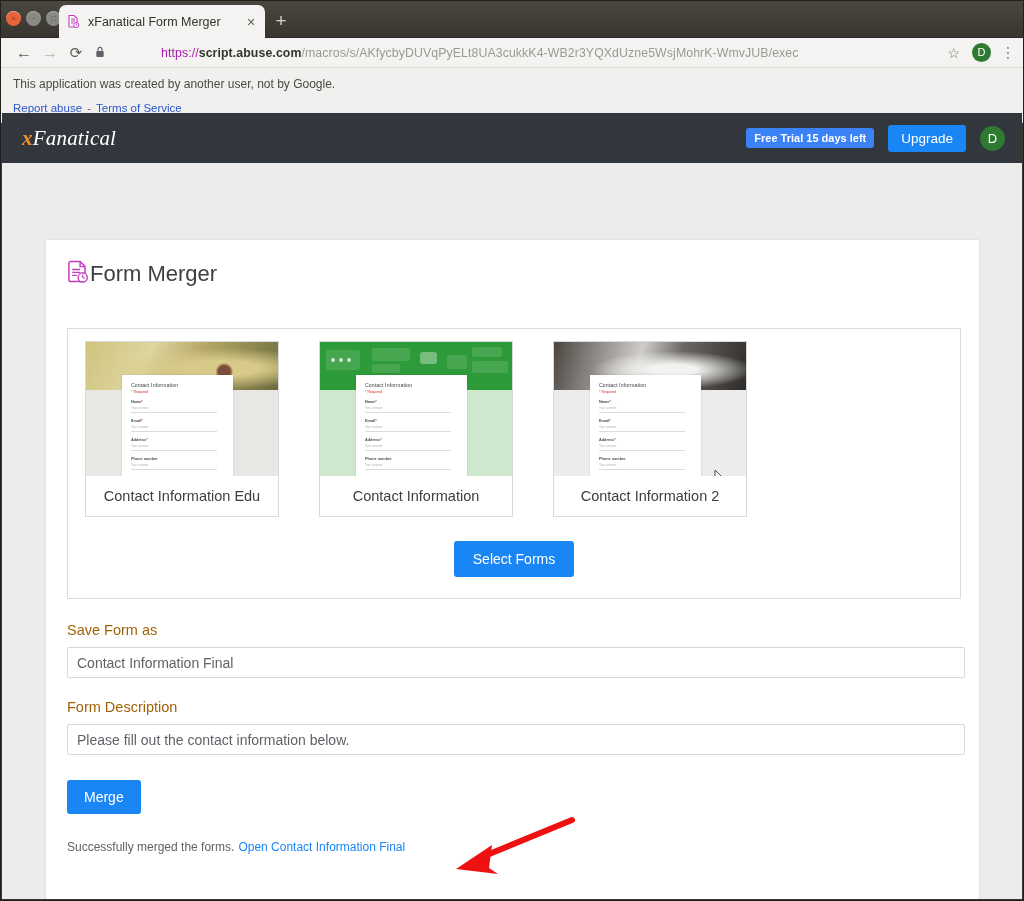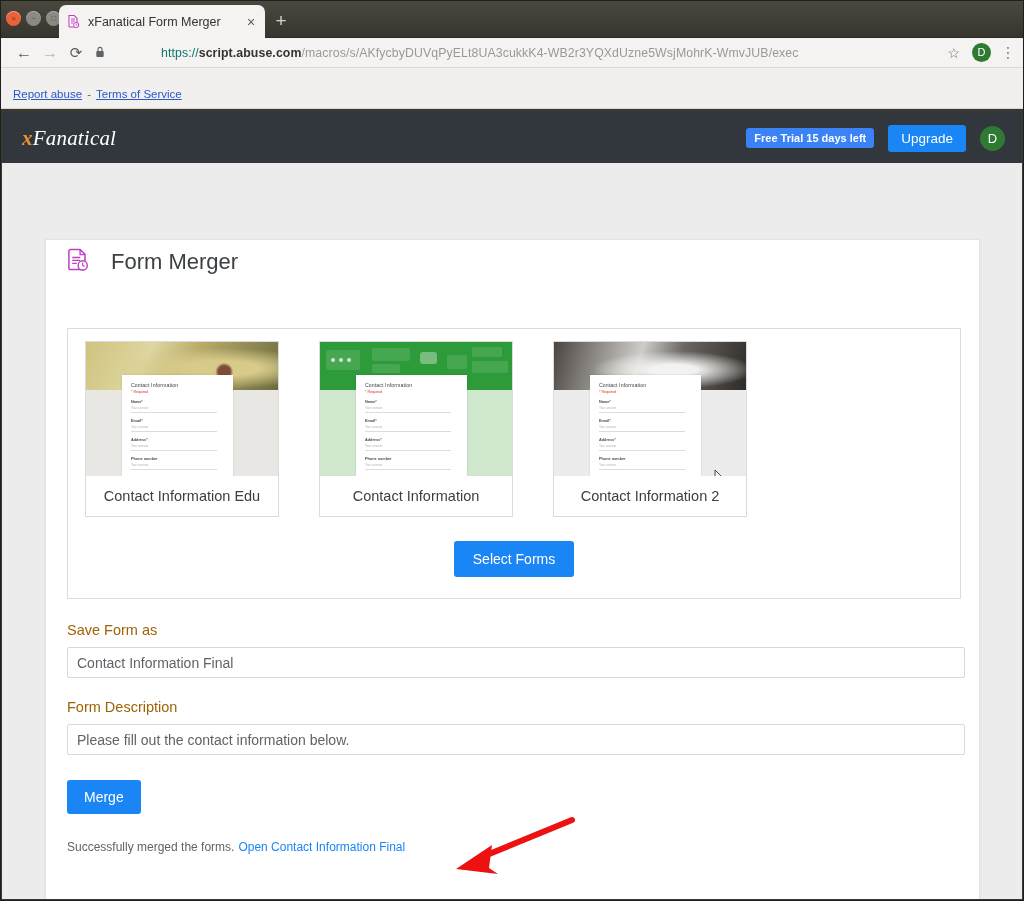--- a/index.html
+++ b/index.html
@@ -84,21 +84,21 @@
     flex: 1 1 auto; display: flex; align-items: center;
     margin-left: 6px; min-width: 0;
   }
   #lock-icon { flex: 0 0 14px; margin-right: 8px; }
   #url-text {
     font-size: 12.3px; color: #9b9995;
     white-space: nowrap; overflow: hidden;
     letter-spacing: .1px;
   }
   #url-text .host { color: #35332f; font-weight: bold; }
-  #url-text .scheme { color: #0f766e; padding-left: 44px; }
+  #url-text .scheme { color: #a21caf; padding-left: 44px; }
   #omnibox-right { display: flex; align-items: center; gap: 12px; margin-left: 10px; }
   #star-icon { font-size: 14px; color: #6d6b67; }
   #chrome-avatar {
     width: 19px; height: 19px; border-radius: 50%;
     background: #2f7a33; color: #fff;
     font-size: 11px; line-height: 19px; text-align: center;
   }
   #chrome-menu { color: #5d5b57; font-size: 14px; letter-spacing: 0; line-height: 5px;
                  width: 10px; text-align: center; }
   #chrome-menu b { display:block; font-size:4px; }
@@ -151,22 +151,22 @@
 
   
   #main-card {
     position: absolute; left: 43px; top: 126px;
     width: 935px; height: 667px;
     background: #ffffff;
     border: 1px solid #e3e3e3;
     box-shadow: 0 1px 2px rgba(0,0,0,.06);
   }
   #page-title-row {
-    display: flex; align-items: center; gap: 22px;
-    padding: 8px 0 0 21px;
+    display: flex; align-items: center; gap: 1px;
+    padding: 20px 0 0 21px;
   }
   #page-title { font-size: 22px; color: #3c4043; font-weight: normal; }
 
   
   #forms-panel {
     position: absolute; left: 21px; top: 88px;
     width: 894px; height: 271px;
     border: 1px solid #dcdcdc;
     background: #fff;
   }
@@ -322,20 +322,21 @@
       <span id="chrome-avatar">D</span>
       <span id="chrome-menu">
           <b>●</b>
           <b>●</b>
           <b>●</b>
         </span>
     </div>
   </div>
 
   <div id="infobar">
+    <div id="infobar-text">This application was created by another user, not by Google.</div>
     <div id="infobar-links">
       <a href="#">Report abuse</a>
       <span class="sep">-</span>
       <a href="#">Terms of Service</a>
     </div>
   </div>
 
   <div id="viewport">
 
     <div id="app-header">

